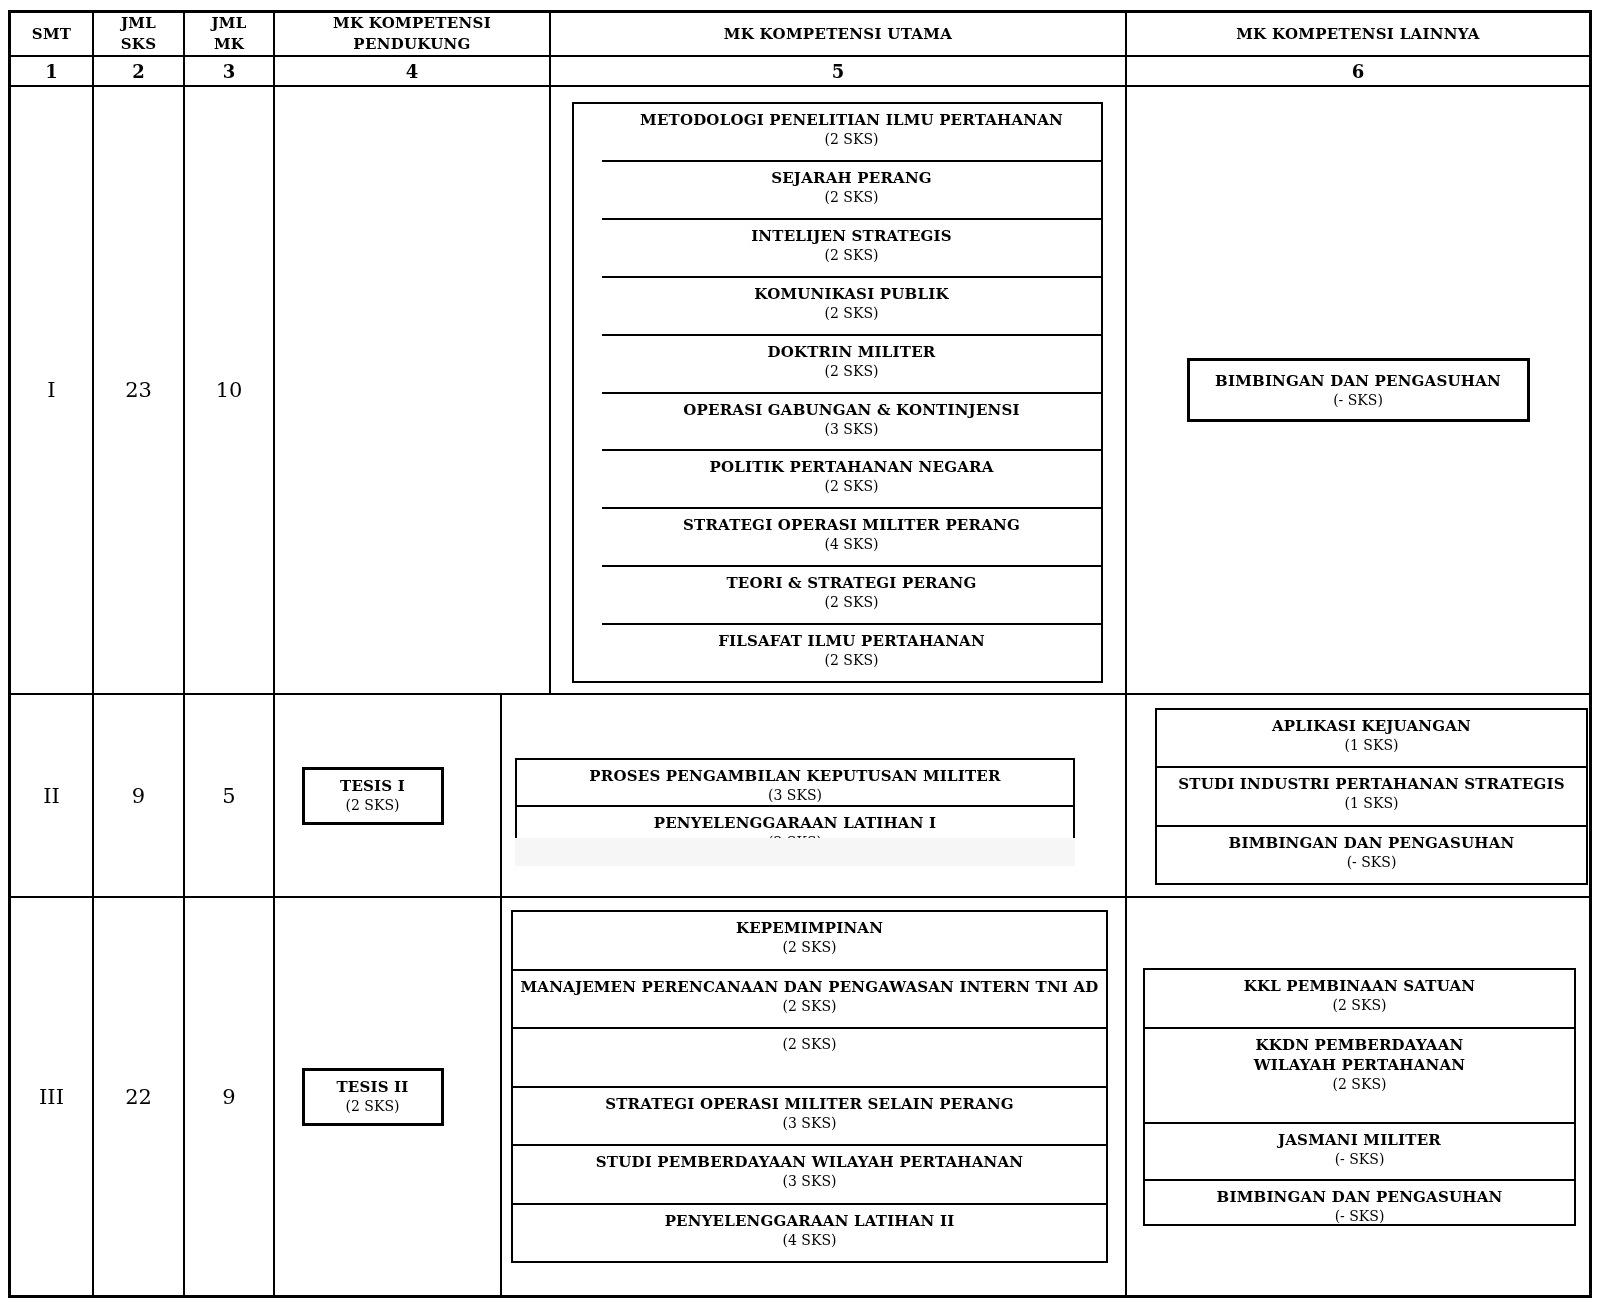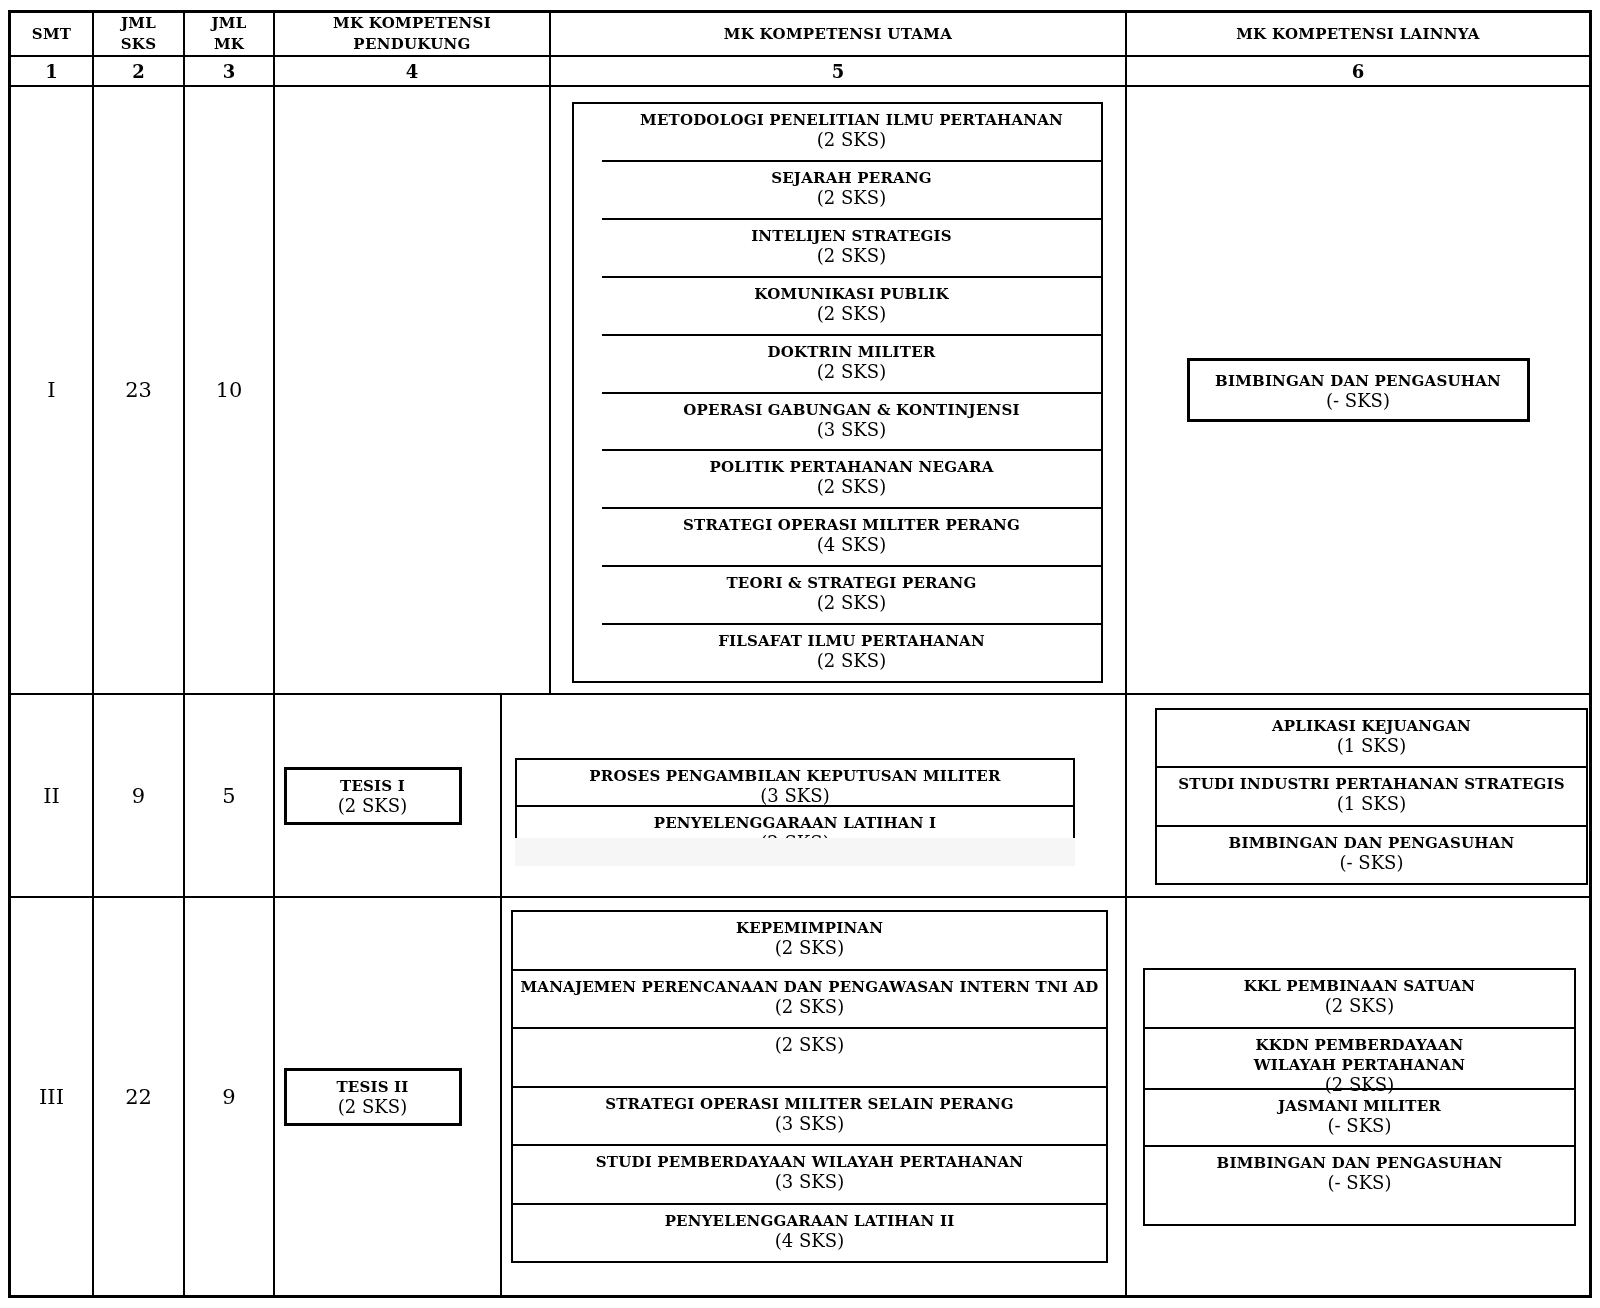--- a/index.html
+++ b/index.html
@@ -67,42 +67,42 @@
     text-align: center;
   }
   .course:last-child { border-bottom: none; }
   .cname {
     font-weight: bold;
     font-size: 15px;
     line-height: 20px;
     white-space: pre-line;
     letter-spacing: 0.2px;
   }
-  .csks { font-size: 18px; line-height: 19px; }
+  .csks { font-size: 14px; line-height: 19px; }
   
   .floatbox {
     border: 3px solid #000;
     display: flex;
     flex-direction: column;
     align-items: center;
     justify-content: center;
     text-align: center;
     background: #fff;
   }
   .bimb-box-r1 { width: 343px; height: 64px; }
-  .tesis-box   { width: 178px; height: 58px; margin-right: 30px; }
+  .tesis-box   { width: 142px; height: 58px; margin-right: 30px; }
   
   .stack-r1-utama   { left: 21px; top: 15px;  width: 531px; height: 581px; padding-left: 28px; }
   .stack-r2-utama   { left: 13px; top: 63px;  width: 560px; height: 94px;  }
   .stack-r2-lainnya { left: 28px; top: 13px;  width: 433px; height: 177px; }
   .stack-r3-utama   { left: 9px;  top: 12px;  width: 597px; height: 353px; }
   .stack-r3-lainnya { left: 16px; top: 70px;  width: 433px; height: 258px; }
   .stack-r3-lainnya .course { flex: none; }
   .stack-r3-lainnya .course.c0 { height: 59px; }
-  .stack-r3-lainnya .course.c1 { height: 61px; }
+  .stack-r3-lainnya .course.c1 { height: 95px; }
   .stack-r3-lainnya .course.c2 { height: 57px; }
   .stack-r3-lainnya .course.c3 { flex: 1; }
   .shadow-band {
     position: absolute;
     left: 13px; top: 143px;
     width: 560px; height: 28px;
     background: #f6f6f6;
   }
 </style>
 </head>

